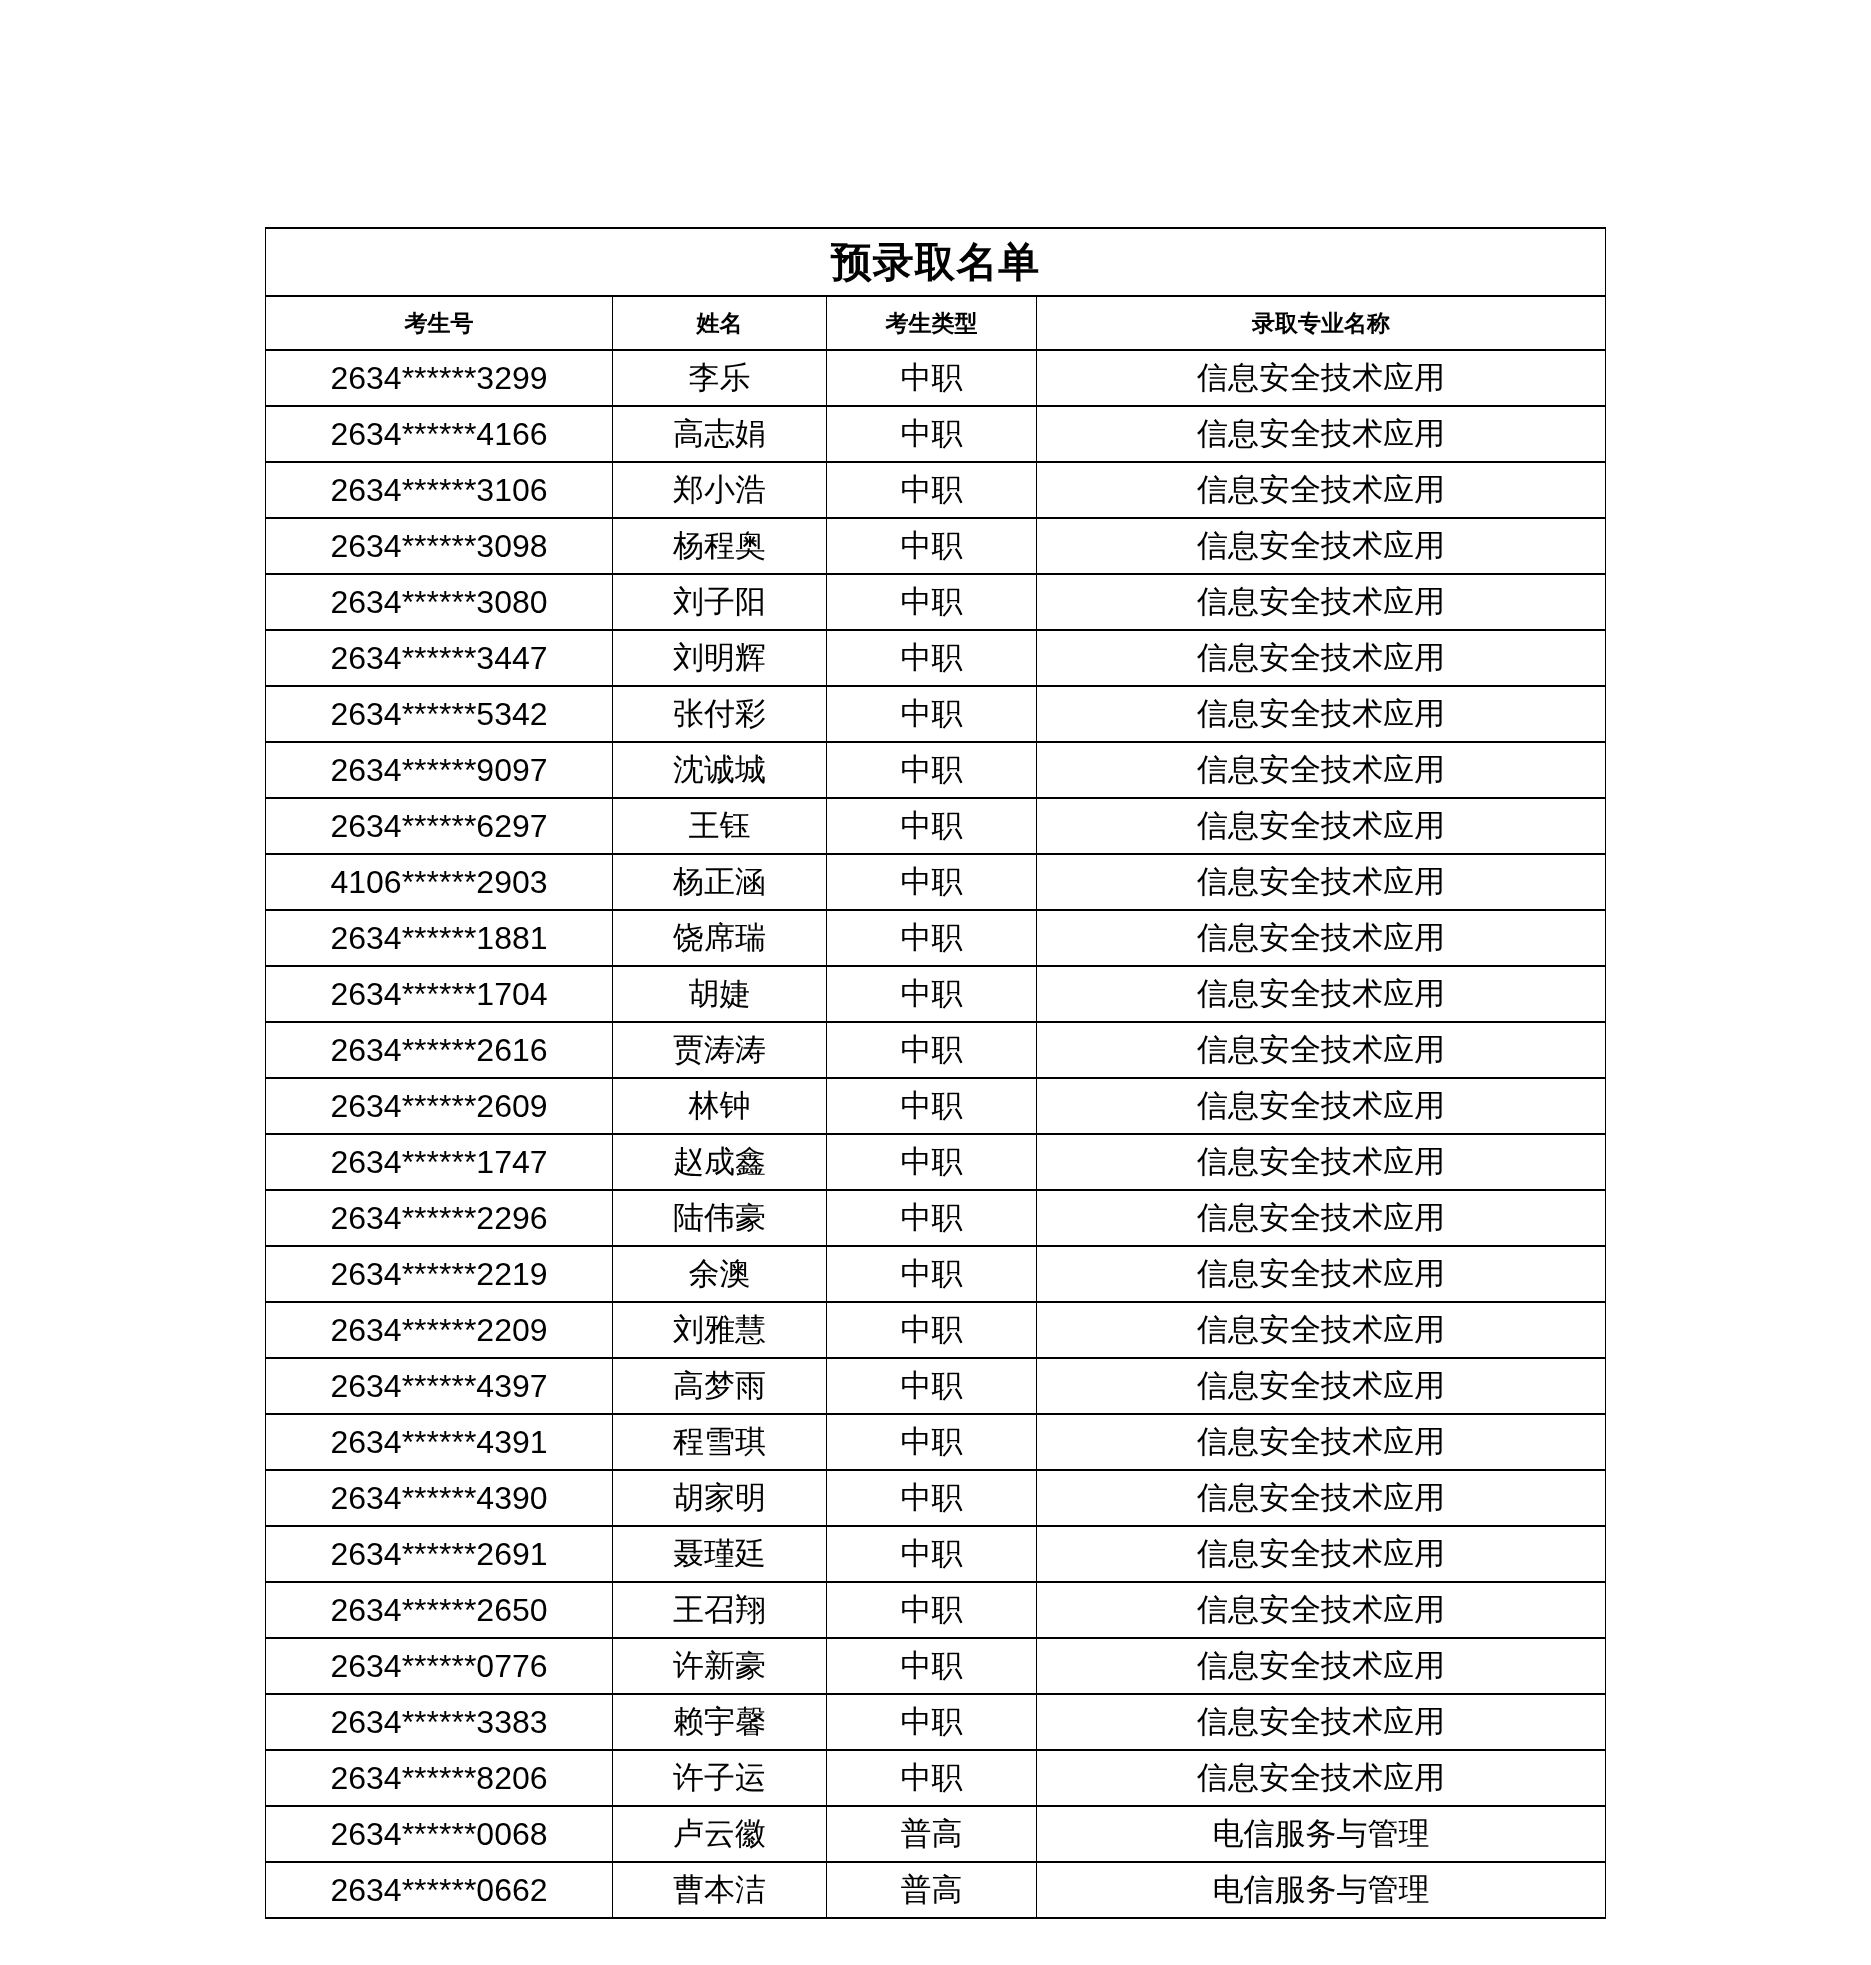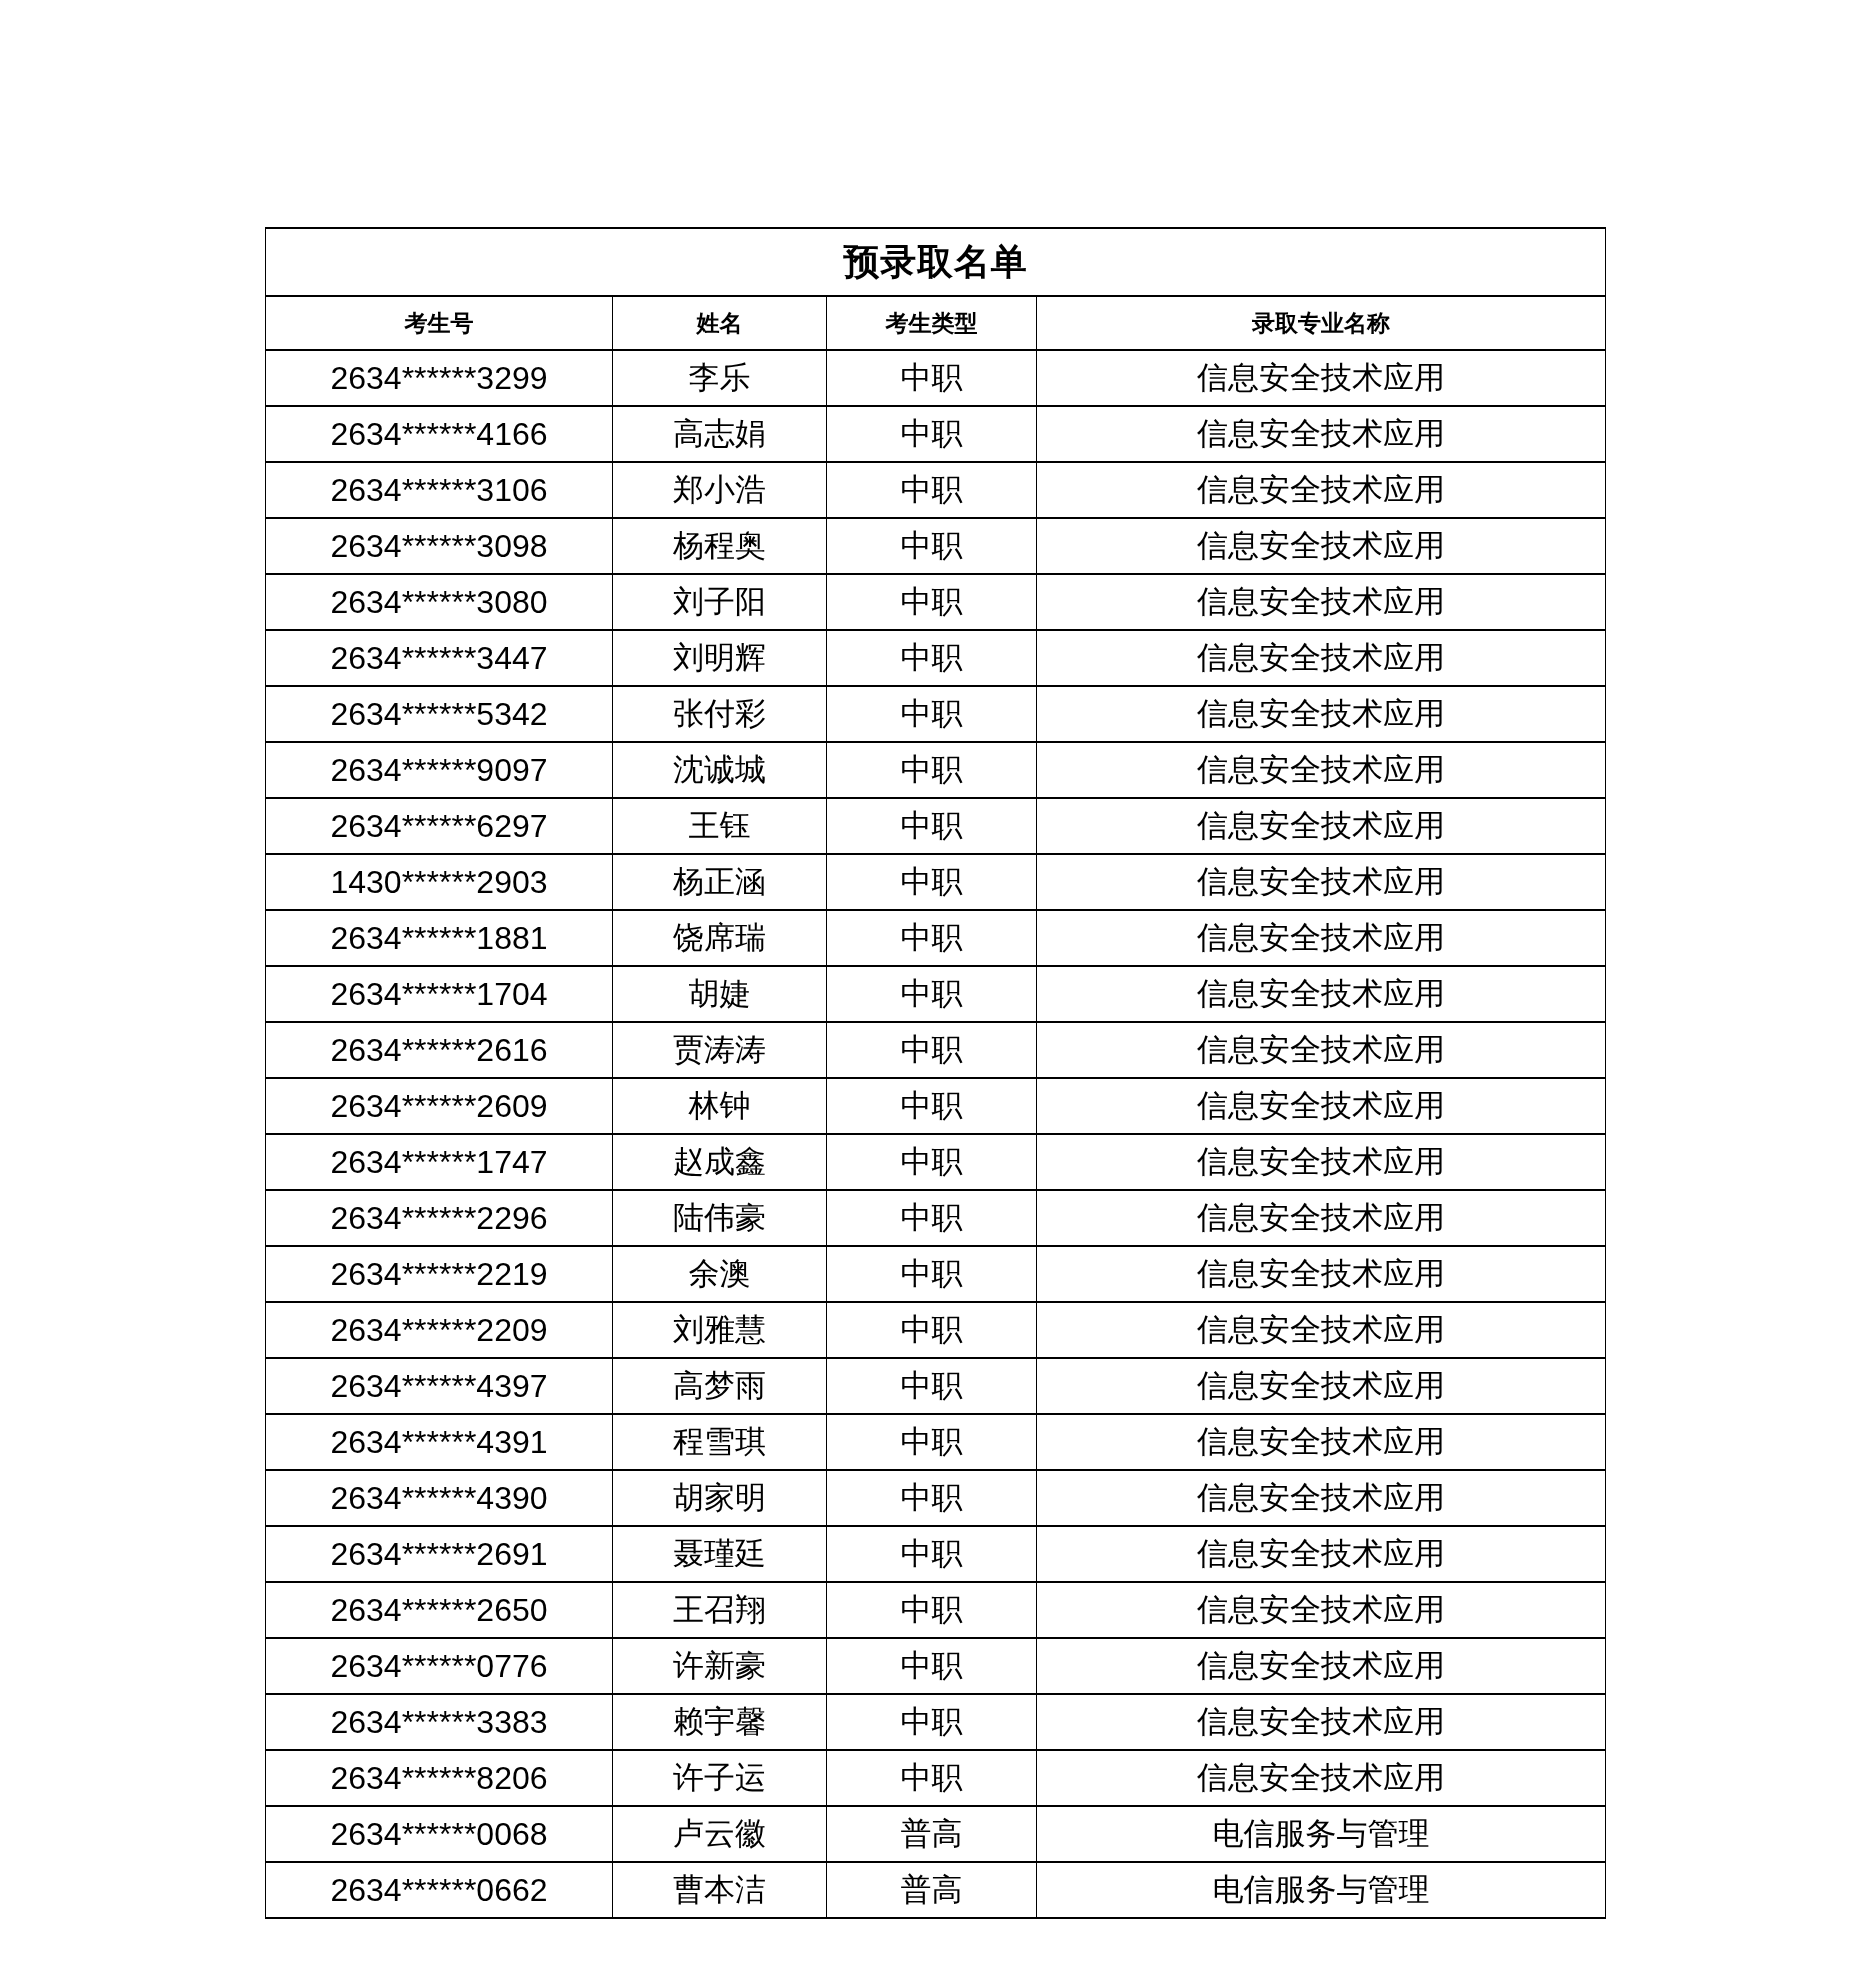--- a/index.html
+++ b/index.html
@@ -27,21 +27,21 @@
     border-top: 2.4px solid #000;
     border-bottom: 2.4px solid #000;
     padding: 0;
     text-align: center;
     vertical-align: middle;
     overflow: hidden;
     white-space: nowrap;
   }
   .title-cell {
     height: 68px;
-    font-size: 36px;
+    font-size: 41px;
     font-weight: bold;
     letter-spacing: 0.8px;
   }
   .col-header {
     height: 54px;
     font-size: 23px;
     font-weight: bold;
   }
   tbody td {
     height: 56px;
@@ -121,21 +121,21 @@
           <td class="cell-type">中职</td>
           <td class="cell-major">信息安全技术应用</td>
         </tr>
         <tr>
           <td class="cell-number">2634******6297</td>
           <td class="cell-name">王钰</td>
           <td class="cell-type">中职</td>
           <td class="cell-major">信息安全技术应用</td>
         </tr>
         <tr>
-          <td class="cell-number">1430******2903</td>
+          <td class="cell-number">4106******2903</td>
           <td class="cell-name">杨正涵</td>
           <td class="cell-type">中职</td>
           <td class="cell-major">信息安全技术应用</td>
         </tr>
         <tr>
           <td class="cell-number">2634******1881</td>
           <td class="cell-name">饶席瑞</td>
           <td class="cell-type">中职</td>
           <td class="cell-major">信息安全技术应用</td>
         </tr>

